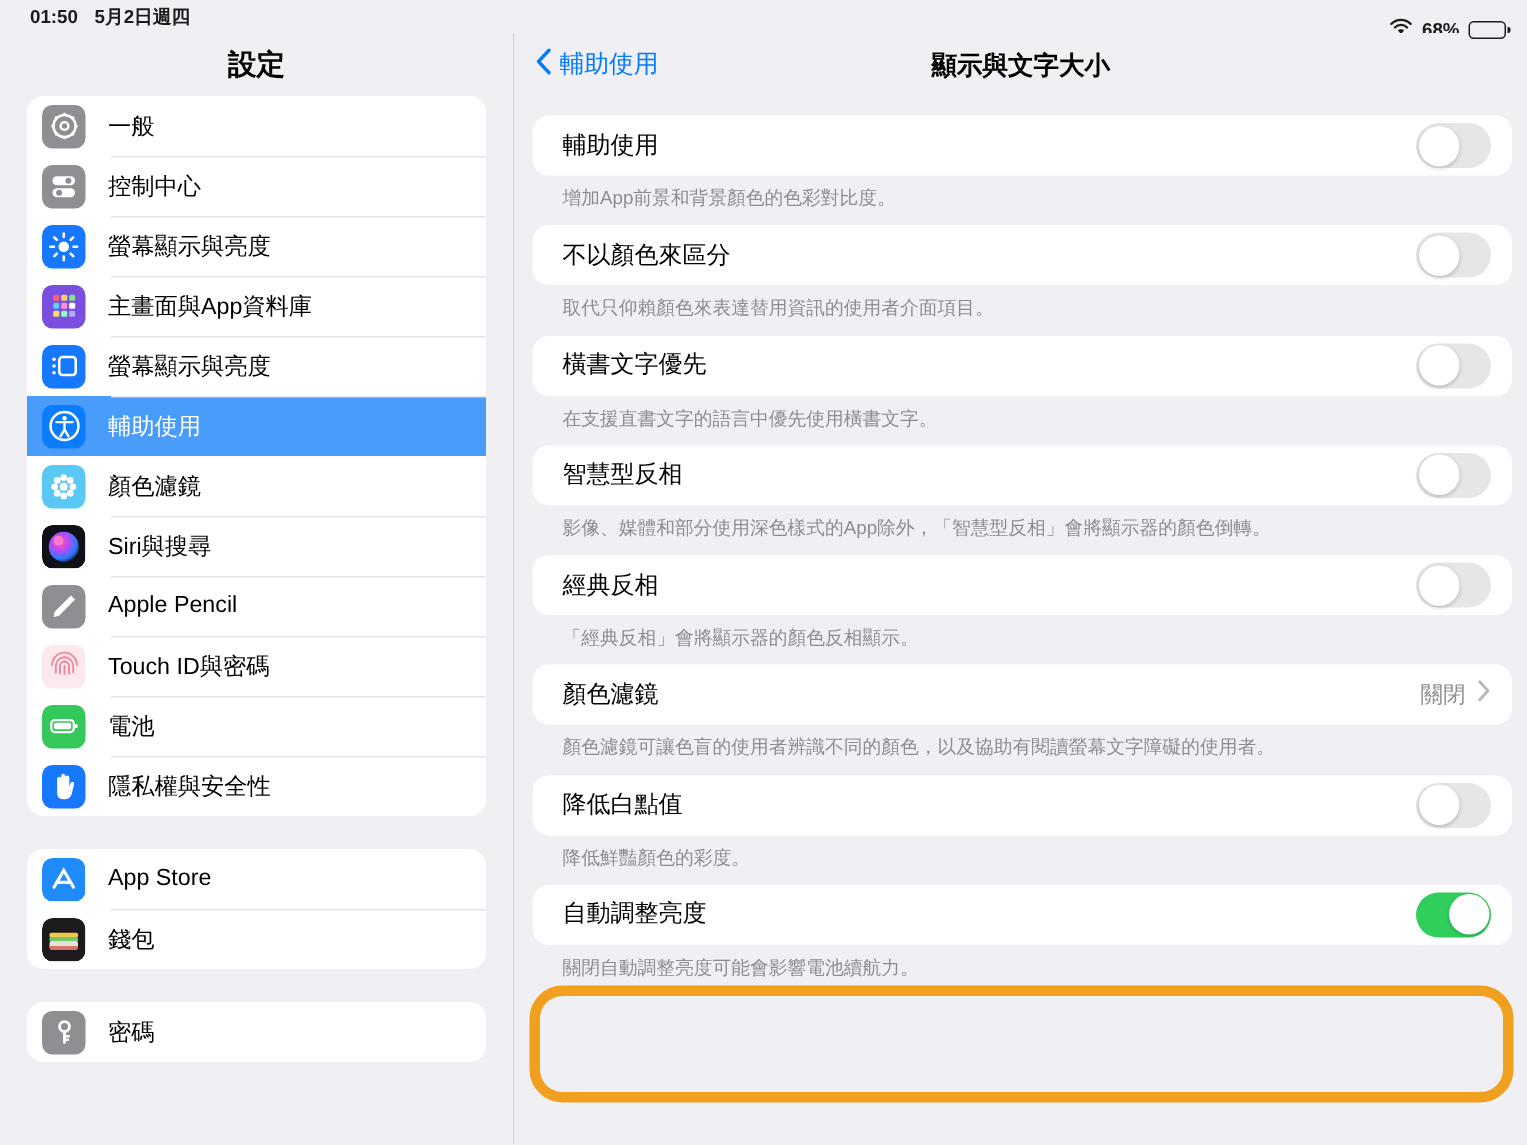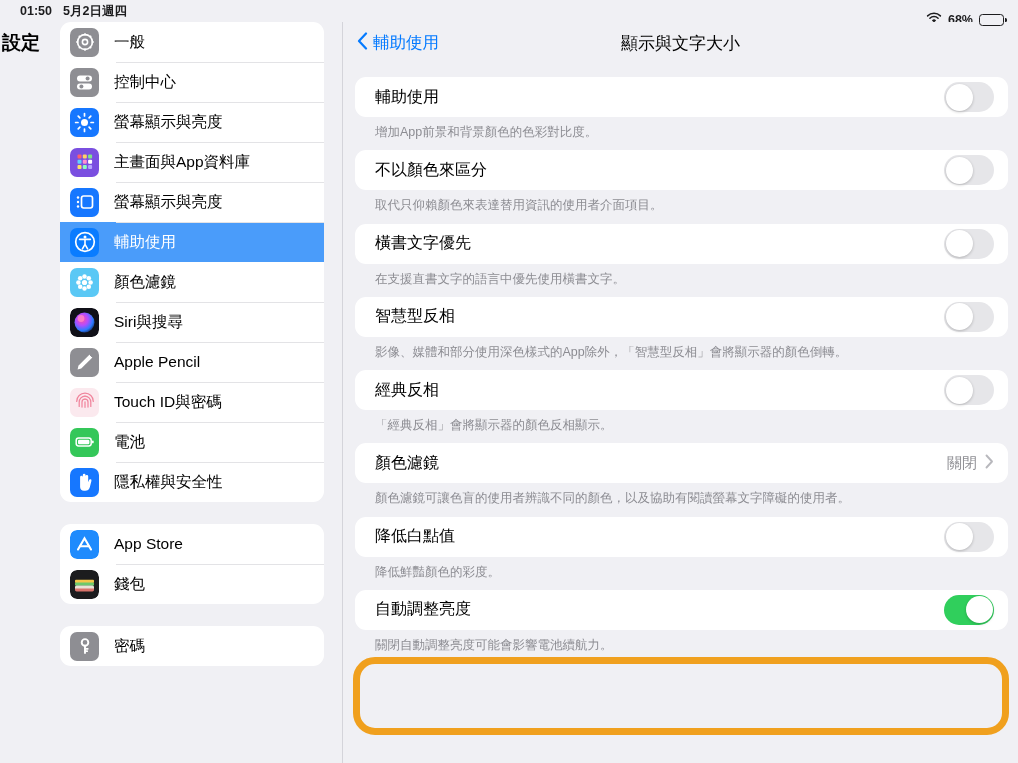--- a/index.html
+++ b/index.html
@@ -33,21 +33,21 @@
     border-radius: 0 1.5px 1.5px 0;
   }
   .batt-fill { height: 100%; background: #1c1c1e; border-radius: 2px; }
 
   
   .body { flex: 1 1 auto; display: flex; min-height: 0; }
   .sidebar {
     width: 343px; flex: 0 0 343px;
     background: #f0f0f4;
     border-right: 1px solid #d4d4da;
-    display: flex; flex-direction: row;
+    display: flex; flex-direction: column;
     overflow: hidden;
   }
   .detail { flex: 1 1 auto; background: #f0f0f4; display: flex; flex-direction: column; overflow: hidden; }
 
   
   .nav-sidebar {
     height: 42px; flex: 0 0 42px;
     display: flex; align-items: center; justify-content: center;
     font-size: 19px; font-weight: bold; color: #000;
   }
@@ -55,21 +55,21 @@
     height: 42px; flex: 0 0 42px; position: relative;
     display: flex; align-items: center;
   }
   .back-btn {
     display: flex; align-items: center; gap: 5px;
     margin-left: 14px; color: #047aff; font-size: 16.5px; cursor: pointer;
   }
   .chev-back { display: block; }
   .nav-detail-title {
     position: absolute; left: 0; right: 0; text-align: center;
-    font-size: 17px; font-weight: normal; color: #000;
+    font-size: 17px; font-weight: bold; color: #000;
     pointer-events: none;
   }
 
   
   .sb-scroll { flex: 1 1 auto; overflow: hidden; padding: 0 18px; }
   .sb-group {
     background: #fff; border-radius: 11px; overflow: hidden;
     margin-bottom: 22px;
   }
   .sb-row {

